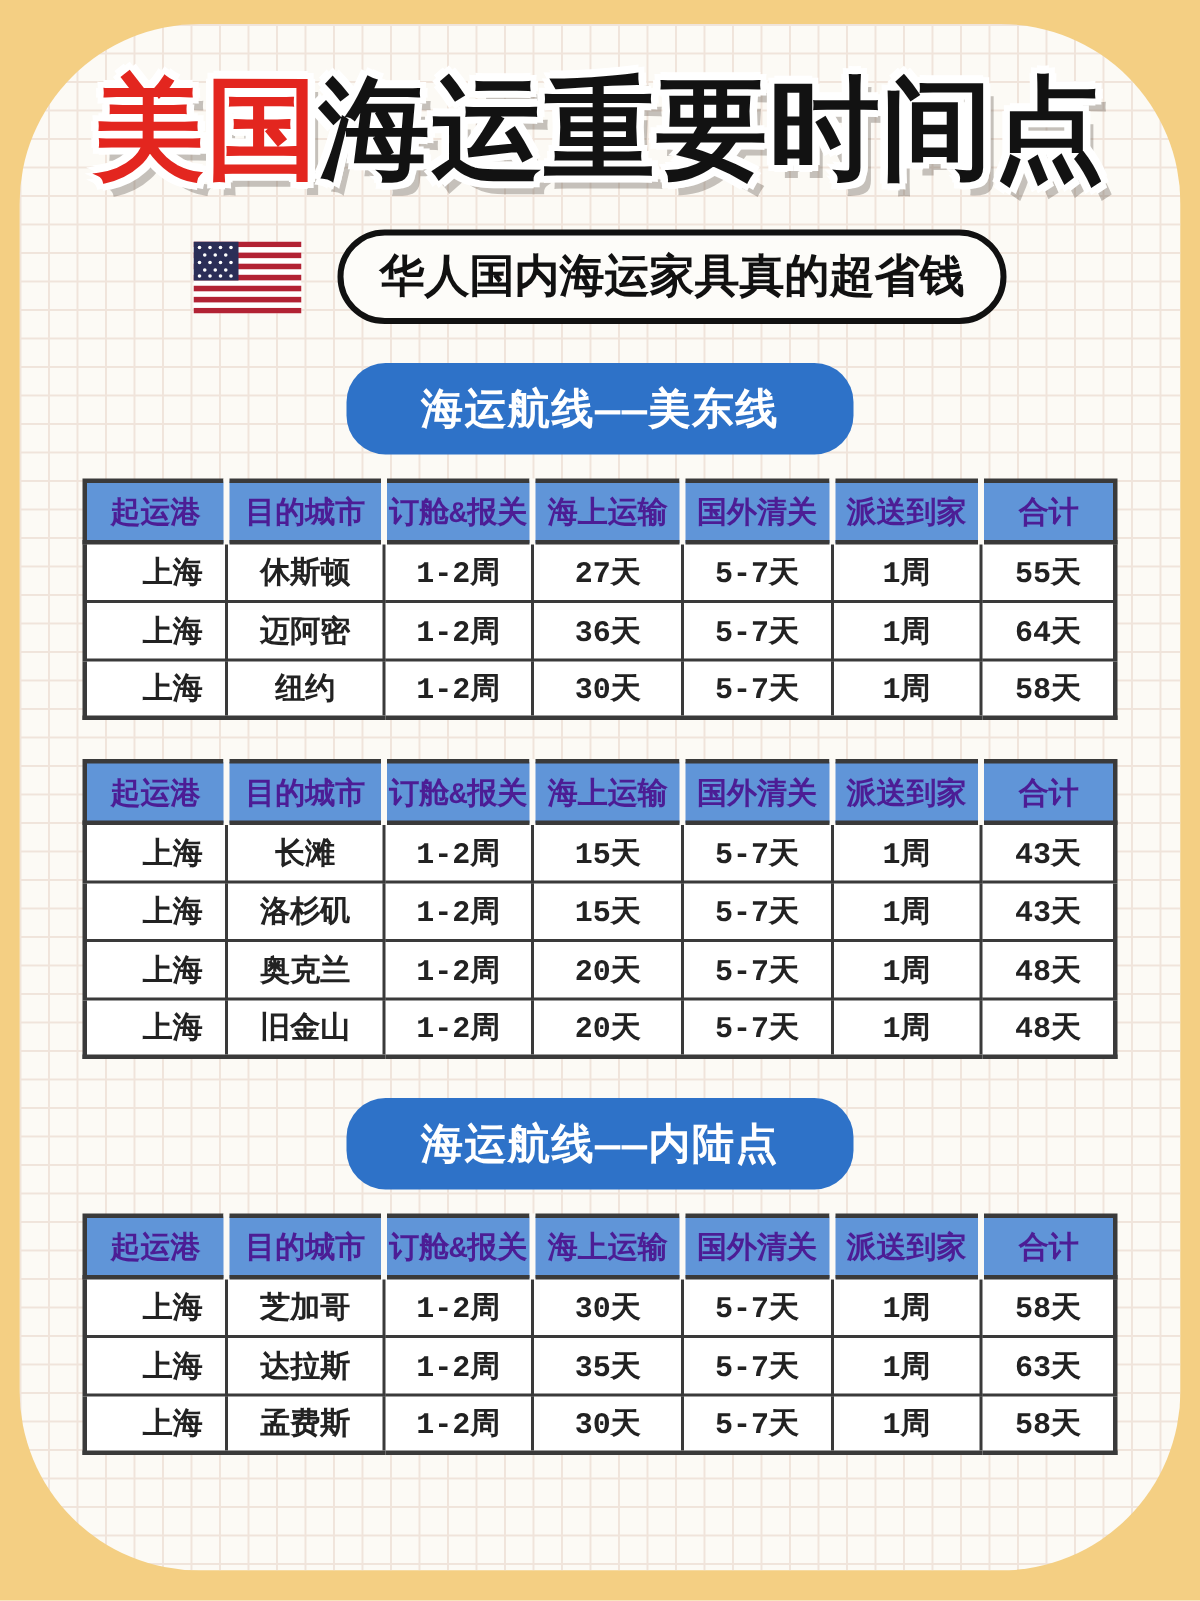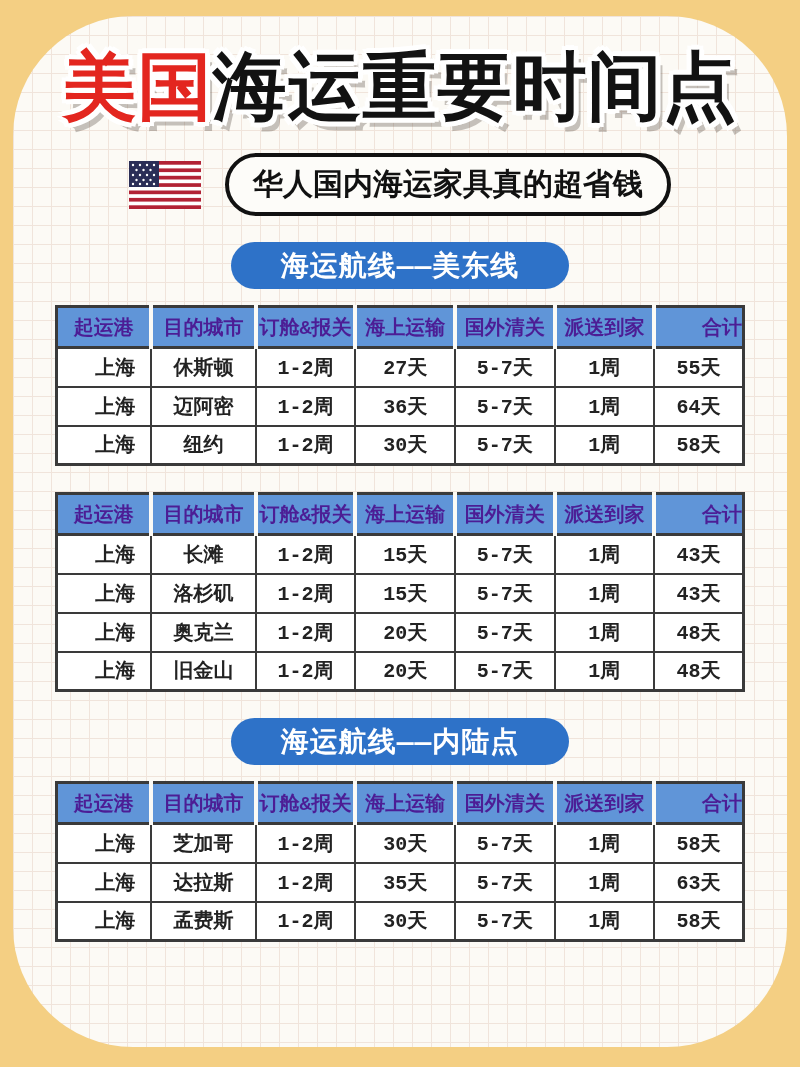--- a/index.html
+++ b/index.html
@@ -62,21 +62,21 @@
     padding:7px 24px;
     font-size:30px;
     font-weight:800;
     color:#111;
     white-space:nowrap;
   }
   
   .route-section { margin-top:26px; }
   .section-pill {
     width:338px;
-    height:47px;
+    height:61px;
     margin:0 auto;
     background:#2E72C8;
     border-radius:26px;
     display:flex;
     align-items:center;
     justify-content:center;
   }
   .section-title {
     color:#fff;
     font-size:28px;
@@ -95,21 +95,21 @@
     background:#6095D8;
     color:#4c1d95;
     font-size:20px;
     font-weight:700;
     height:41px;
     border-left:4px solid #FCFAF5;
     border-bottom:3px solid #3a3a3a;
     white-space:nowrap;
   }
   .route-table th:first-child { border-left:3px solid #3a3a3a; }
-  .route-table th:last-child  { border-right:3px solid #3a3a3a;text-align:right; }
+  .route-table th:last-child  { border-right:3px solid #3a3a3a; }
   .route-table thead tr { border-top:3px solid #3a3a3a; }
   .route-table td {
     background:#FFFFFF;
     border:2px solid #3a3a3a;
     height:39px;
     text-align:center;
     font-size:20px;
     font-weight:600;
     color:#222;
     white-space:nowrap;

